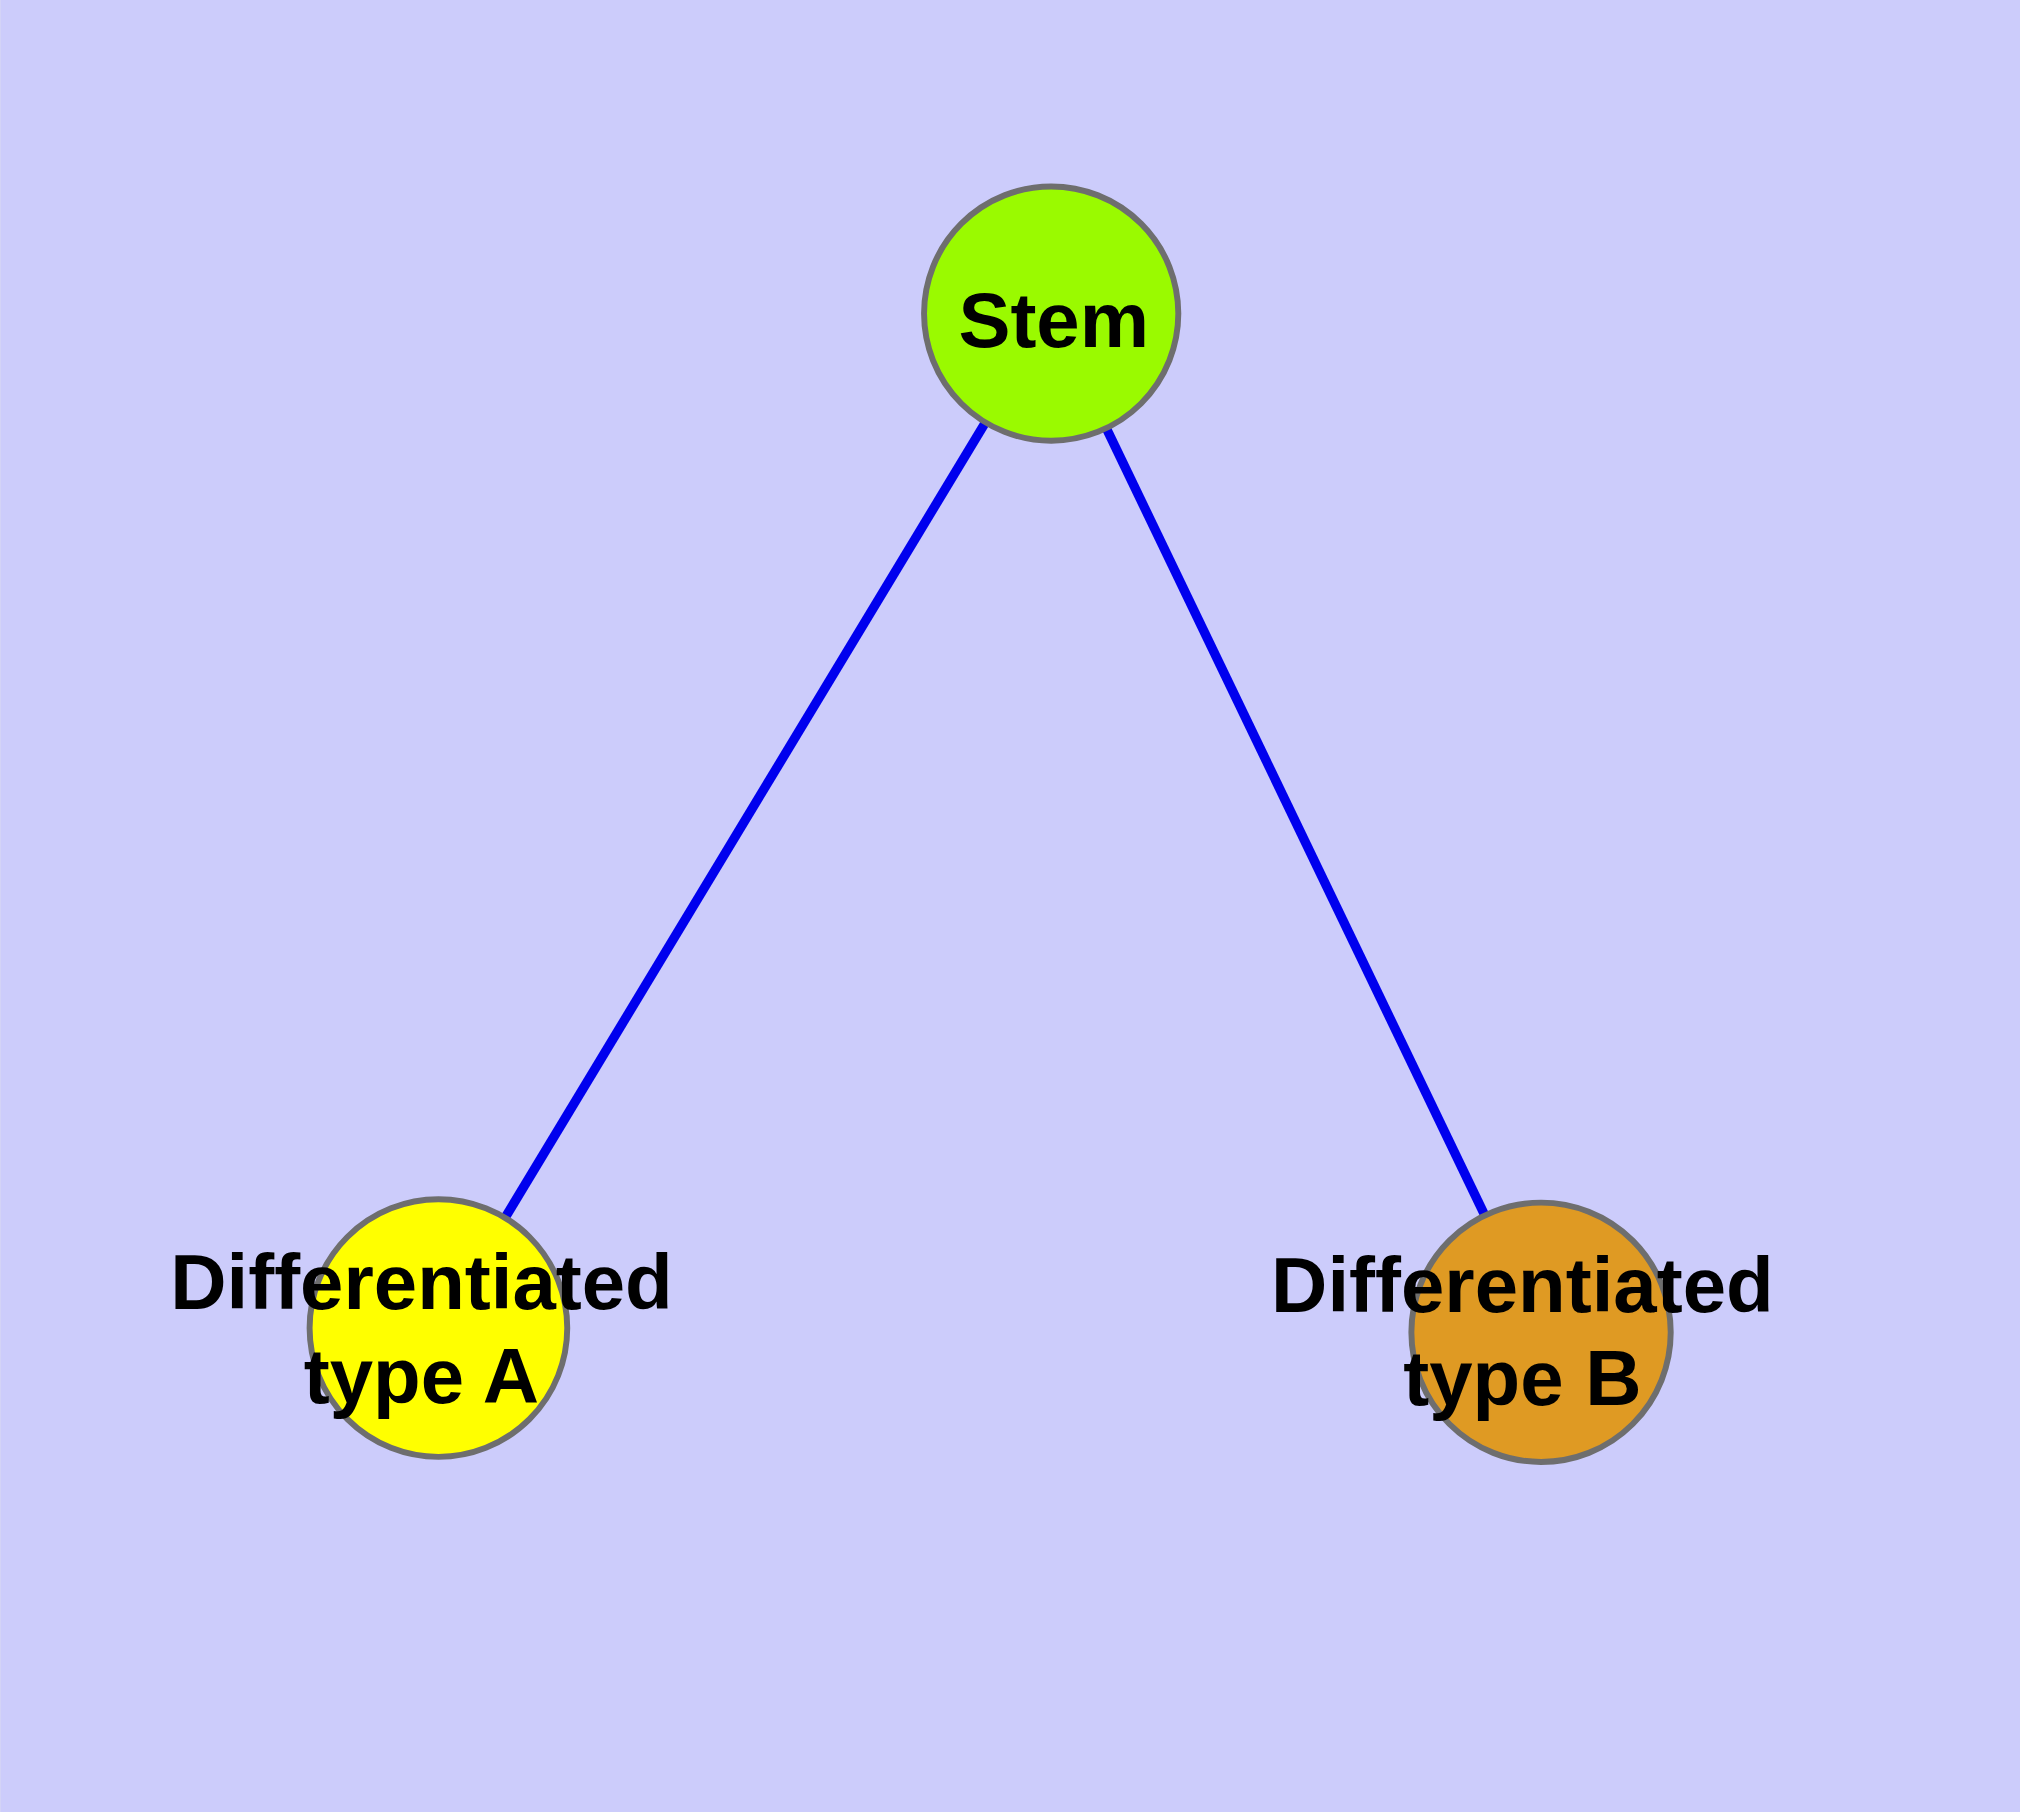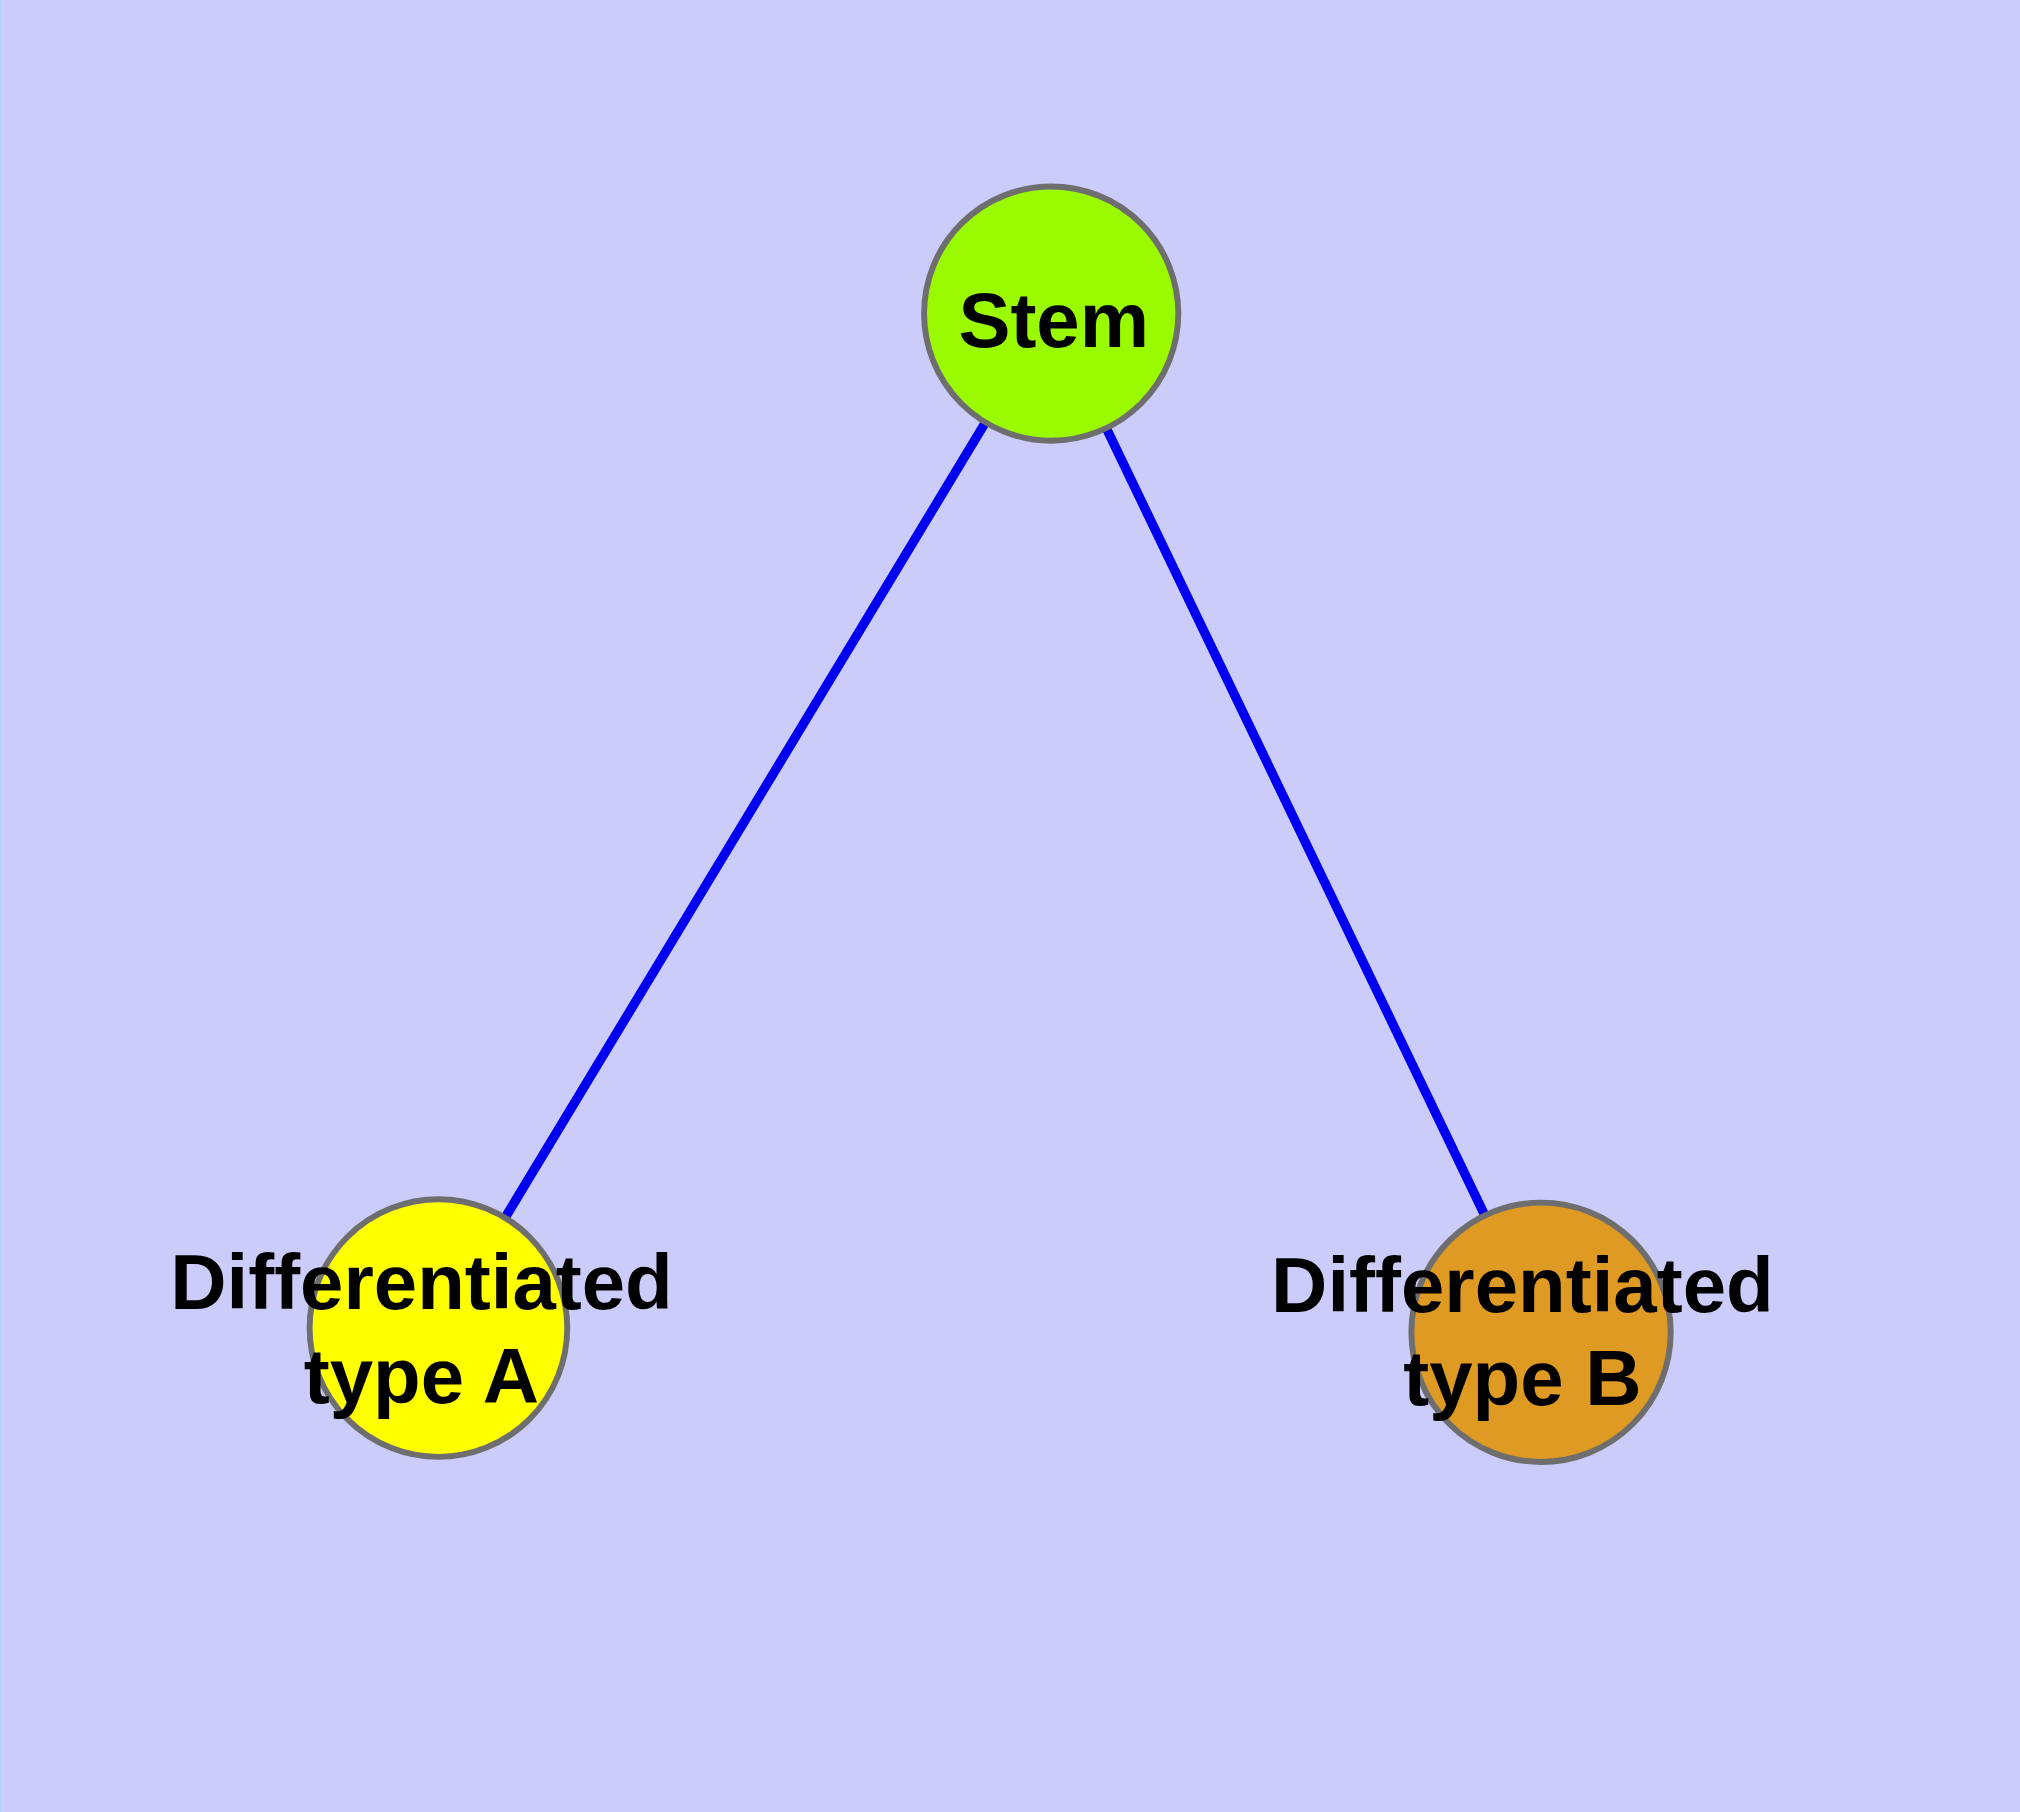--- a/index.html
+++ b/index.html
@@ -4,21 +4,21 @@
 <style>
   html, body {
     margin: 0;
     padding: 0;
     background: #ccccfb;
   }
   #canvas {
     position: relative;
     width: 2021px;
     height: 1812px;
-    background: #5eead4;
+    background: #e5e5e5;
     overflow: hidden;
     font-family: "Liberation Sans", sans-serif;
   }
   #graph-svg {
     position: absolute;
     top: 0;
     left: 0;
     width: 2021px;
     height: 1812px;
     display: block;

